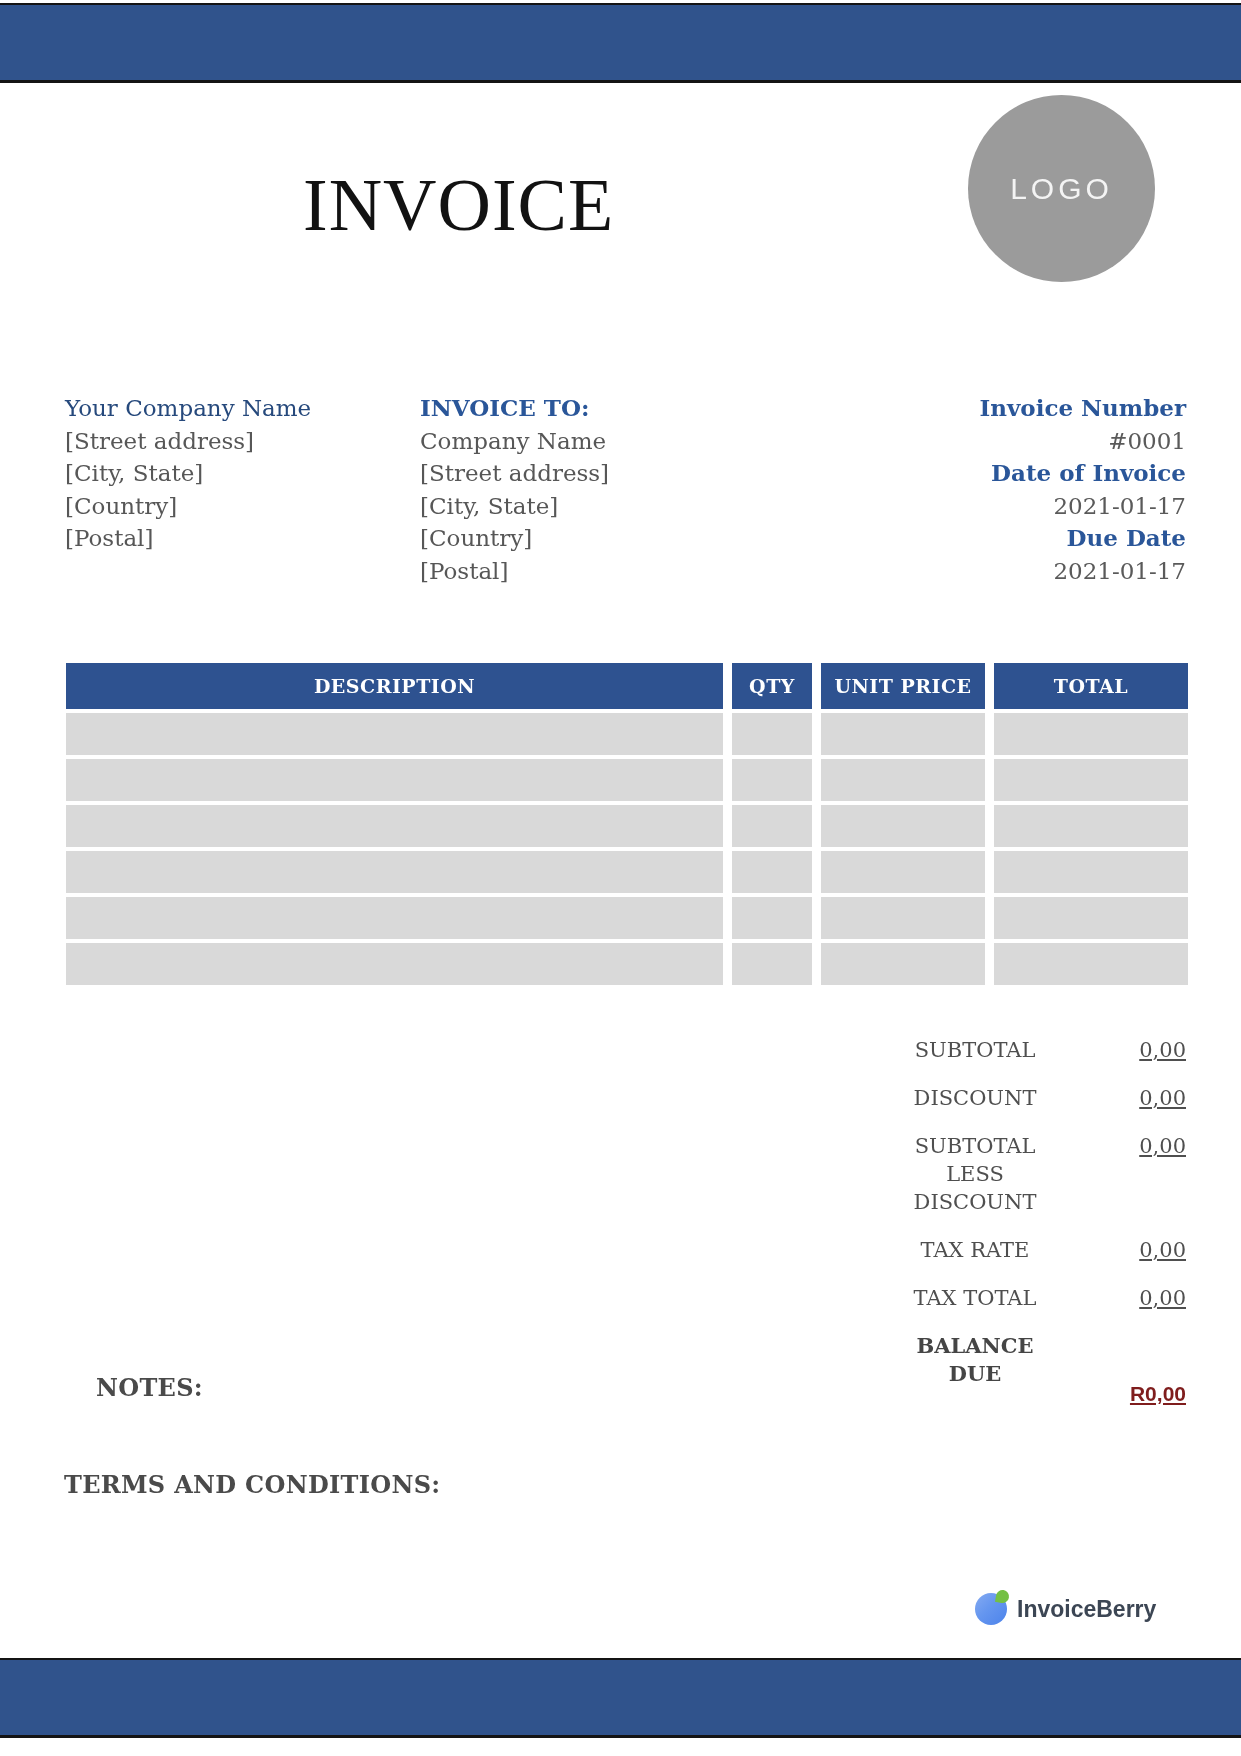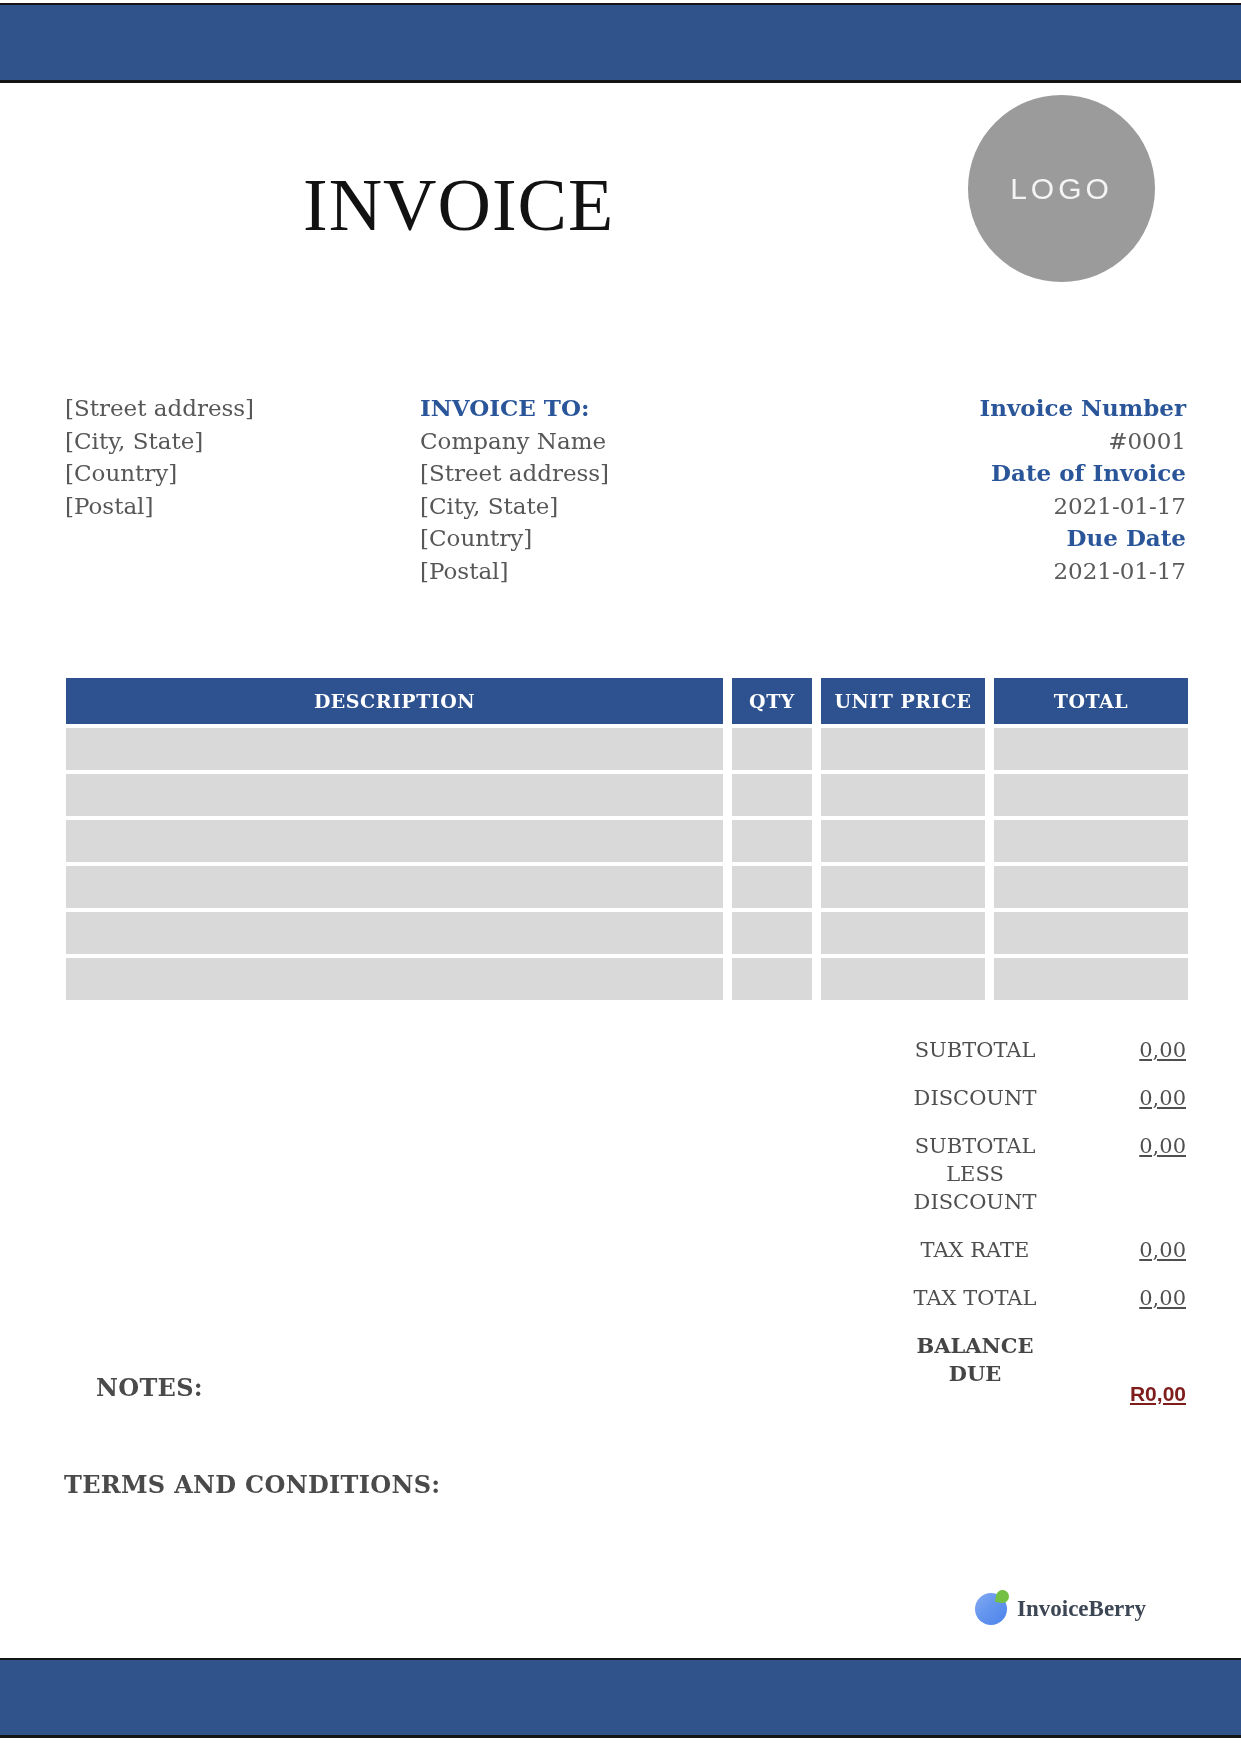--- a/index.html
+++ b/index.html
@@ -25,21 +25,21 @@
   .info-row{position:absolute;left:65px;top:392px;width:1121px;display:flex;font-size:23px;line-height:32.5px;color:#575757;}
   .col-from{width:313px;}
   .col-from .company-name{color:#26497C;font-weight:500;}
   .col-to{width:340px;margin-left:42px;}
   .col-to .to-heading{color:#2A5699;font-weight:700;}
   .col-meta{margin-left:auto;text-align:right;}
   .col-meta .m-label{color:#2A5699;font-weight:700;}
   .col-meta .m-value{color:#5A5A5A;}
 
   
-  .items-table{position:absolute;left:66px;top:678px;width:1122px;display:grid;
+  .items-table{position:absolute;left:66px;top:663px;width:1122px;display:grid;
        grid-template-columns:657px 80px 164px 194px;column-gap:9px;row-gap:4px;
        grid-template-rows:46px repeat(6,42px);}
   .th{background:#2E5290;color:#ffffff;font-weight:700;font-size:19px;letter-spacing:0.5px;
        display:flex;align-items:center;justify-content:center;font-family:"DejaVu Serif",serif;}
   .td{background:#D9D9D9;}
 
   
   .totals{position:absolute;left:910px;top:1036px;width:276px;font-size:21px;color:#4F4F4F;}
   .t-row{display:flex;justify-content:space-between;margin-bottom:20px;line-height:28px;}
   .t-row .t-label{width:130px;text-align:center;}
@@ -51,36 +51,37 @@
   .section-label{position:absolute;left:64px;font-size:24px;font-weight:700;color:#4A4A4A;letter-spacing:0.3px;}
   .notes{top:1373px;margin-left:32px;}
   .terms{top:1470px;}
 
   
   .footer-brand{position:absolute;left:975px;top:1593px;display:flex;align-items:center;}
   .berry{width:32px;height:32px;border-radius:50%;position:relative;
        background:linear-gradient(135deg,#85ABF2 0%,#6596EF 45%,#4C83EB 100%);}
   .berry::after{content:"";position:absolute;top:-3px;right:-2px;width:13px;height:13px;
        background:#74C044;border-radius:50% 50% 50% 0;transform:rotate(10deg);}
-  .brand-text{margin-left:10px;font-family:Liberation Serif, serif;font-size:23px;
+  .brand-text{margin-left:10px;font-family:Liberation Sans, sans-serif;font-size:23px;
        font-weight:600;color:#3C4654;}
 </style>
 </head>
 <body>
 
 <div class="bar top"></div>
 
 <div class="invoice-title">INVOICE</div>
 
 <div class="logo-circle">
   <span>LOGO</span>
 </div>
 
 <div class="info-row">
   <div class="col-from">
+    <div class="company-name">Your Company Name</div>
     <div>[Street address]</div>
     <div>[City, State]</div>
     <div>[Country]</div>
     <div>[Postal]</div>
   </div>
   <div class="col-to">
     <div class="to-heading">INVOICE TO:</div>
     <div>Company Name</div>
     <div>[Street address]</div>
     <div>[City, State]</div>

